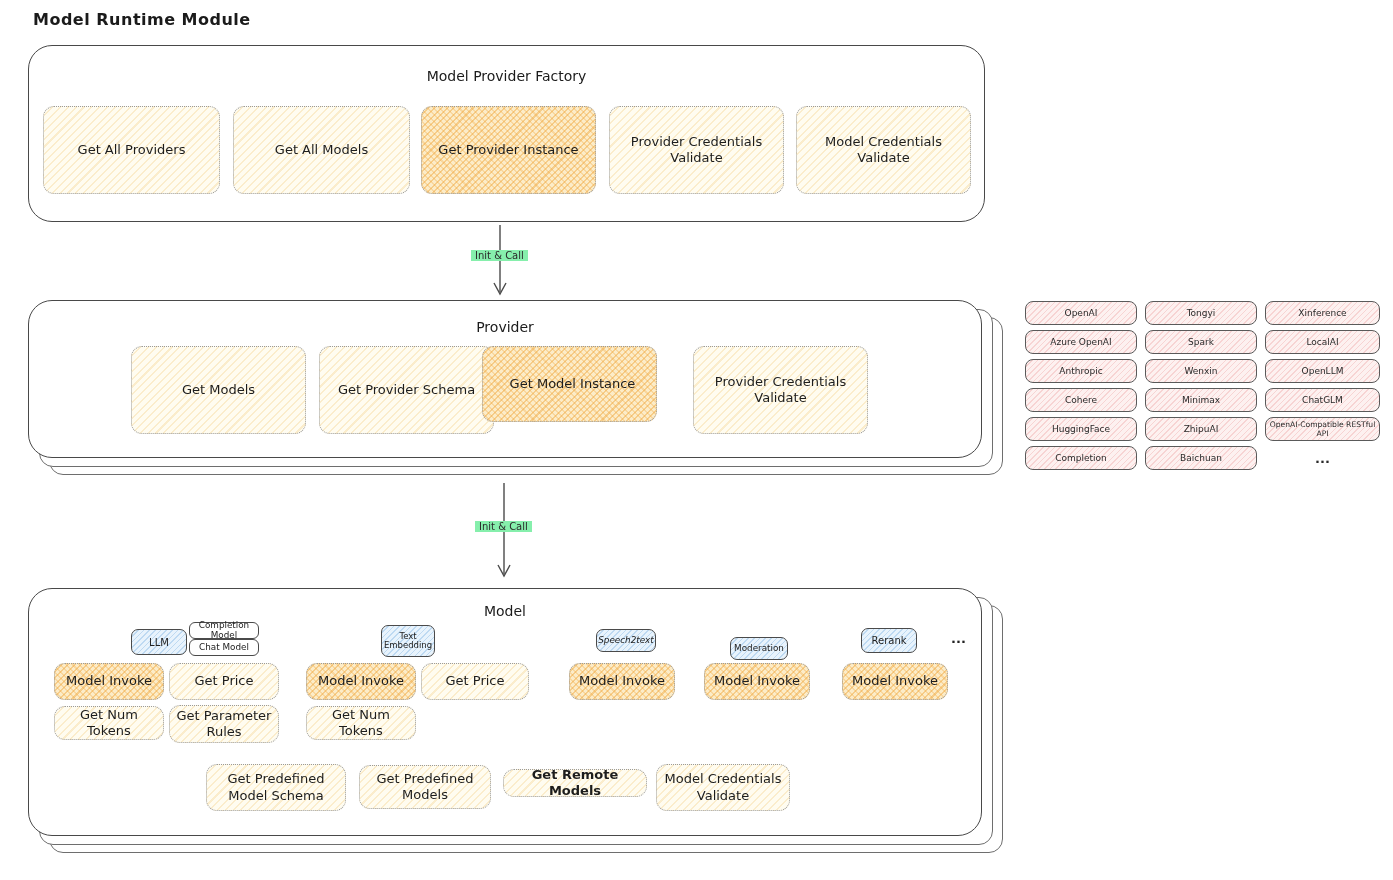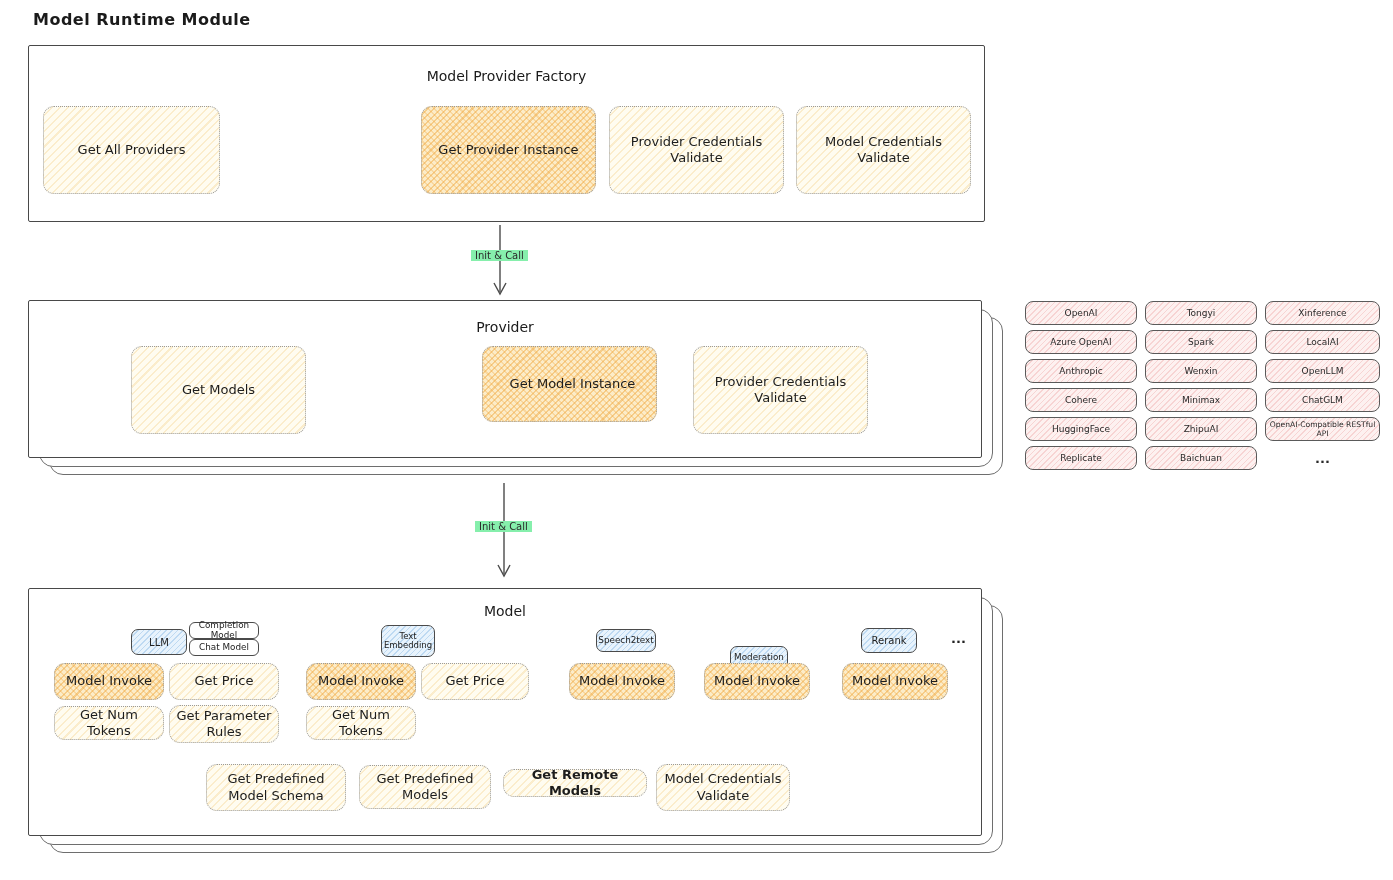--- a/index.html
+++ b/index.html
@@ -1,21 +1,21 @@
 <!DOCTYPE html>
 <html><head>
 <meta charset="utf-8">
 <style>
   html,body{margin:0;padding:0;background:#ffffff;}
   .canvas{position:relative;width:1393px;height:880px;background:#ffffff;overflow:hidden;
           font-family:"DejaVu Sans", sans-serif;color:#1d1d1d;}
 
   .page-title{position:absolute;left:33px;top:10px;font-size:16px;font-weight:bold;color:#1b1b1b;letter-spacing:.5px;}
 
-  .container{position:absolute;border:1.6px solid #494949;border-radius:2px;background:#ffffff;}
+  .container{position:absolute;border:1.6px solid #494949;border-radius:24px;background:#ffffff;}
   .stack{position:absolute;border:1.4px solid #6e6e6e;border-radius:14px;background:#ffffff;}
   .container-title{position:absolute;left:0;right:0;text-align:center;font-size:14px;color:#1b1b1b;}
 
   .node{position:absolute;display:flex;align-items:center;justify-content:center;text-align:center;
         border-radius:11px;font-size:13px;line-height:1.25;color:#1d1d1d;padding:2px 6px;box-sizing:border-box;}
   .yellow{border:1.4px dotted #9a9a9a;background-color:#fffcf0;
           background-image:repeating-linear-gradient(135deg, rgba(242,201,118,.30) 0 1.5px, transparent 1.5px 5.5px);}
   .yellow.hl{background-color:#fcecc8;
           background-image:repeating-linear-gradient(135deg, rgba(240,166,60,.45) 0 1.5px, transparent 1.5px 4.5px),
                            repeating-linear-gradient(45deg, rgba(240,166,60,.30) 0 1.5px, transparent 1.5px 4.5px);}
@@ -43,78 +43,80 @@
 </head>
 <body>
 
 <div class="canvas">
 
   <div class="page-title">Model Runtime Module</div>
 
   <div class="container" style="left:28px;top:45px;width:955px;height:175px;">
     <div class="container-title" style="top:22px;">Model Provider Factory</div>
     <div class="node yellow" style="left:14px;top:60px;width:177px;height:88px;">Get All Providers</div>
+    <div class="node yellow" style="left:204px;top:60px;width:177px;height:88px;">Get All Models</div>
     <div class="node yellow hl" style="left:392px;top:60px;width:175px;height:88px;">Get Provider Instance</div>
     <div class="node yellow" style="left:580px;top:60px;width:175px;height:88px;">Provider Credentials Validate</div>
     <div class="node yellow" style="left:767px;top:60px;width:175px;height:88px;">Model Credentials Validate</div>
   </div>
 
   <svg class="arrow" style="left:491px;top:224px;" width="18" height="74" viewBox="0 0 18 74">
     <line x1="9" y1="1" x2="9" y2="68" stroke="#4a4a4a" stroke-width="1.4" fill="none"></line>
     <polyline points="3,59 9,70 15,59" stroke="#4a4a4a" stroke-width="1.4" fill="none"></polyline>
   </svg>
   <span class="arrow-label" style="left:471px;top:250px;">Init &amp; Call</span>
 
   <div class="stack" style="left:49px;top:317px;width:952px;height:156px;"></div>
   <div class="stack" style="left:39px;top:309px;width:952px;height:156px;"></div>
   <div class="container" style="left:28px;top:300px;width:952px;height:156px;">
     <div class="container-title" style="top:18px;">Provider</div>
     <div class="node yellow" style="left:102px;top:45px;width:175px;height:88px;">Get Models</div>
+    <div class="node yellow" style="left:290px;top:45px;width:175px;height:88px;">Get Provider Schema</div>
     <div class="node yellow hl" style="left:453px;top:45px;width:175px;height:76px;padding-left:12px;">Get Model Instance</div>
     <div class="node yellow" style="left:664px;top:45px;width:175px;height:88px;">Provider Credentials Validate</div>
   </div>
 
   <div class="pink-grid">
     <div class="cell">OpenAI</div>
     <div class="cell">Tongyi</div>
     <div class="cell">Xinference</div>
     <div class="cell">Azure OpenAI</div>
     <div class="cell">Spark</div>
     <div class="cell">LocalAI</div>
     <div class="cell">Anthropic</div>
     <div class="cell">Wenxin</div>
     <div class="cell">OpenLLM</div>
     <div class="cell">Cohere</div>
     <div class="cell">Minimax</div>
     <div class="cell">ChatGLM</div>
     <div class="cell">HuggingFace</div>
     <div class="cell">ZhipuAI</div>
     <div class="cell small">OpenAI-Compatible RESTful API</div>
-    <div class="cell">Replicate</div>
+    <div class="cell">Completion</div>
     <div class="cell">Baichuan</div>
     <div class="cell plain">...</div>
   </div>
 
   <svg class="arrow" style="left:495px;top:482px;" width="18" height="98" viewBox="0 0 18 98">
     <line x1="9" y1="1" x2="9" y2="92" stroke="#4a4a4a" stroke-width="1.4" fill="none"></line>
     <polyline points="3,83 9,94 15,83" stroke="#4a4a4a" stroke-width="1.4" fill="none"></polyline>
   </svg>
   <span class="arrow-label" style="left:475px;top:521px;">Init &amp; Call</span>
 
   <div class="stack" style="left:49px;top:605px;width:952px;height:246px;"></div>
   <div class="stack" style="left:39px;top:597px;width:952px;height:246px;"></div>
   <div class="container" style="left:28px;top:588px;width:952px;height:246px;">
     <div class="container-title" style="top:14px;">Model</div>
 
     <div class="tab blue" style="left:102px;top:40px;width:54px;height:24px;">LLM</div>
     <div class="tab white" style="left:160px;top:33px;width:68px;height:15px;">Completion Model</div>
     <div class="tab white" style="left:160px;top:50px;width:68px;height:15px;">Chat Model</div>
     <div class="tab blue two-line" style="left:352px;top:36px;width:54px;height:32px;padding:0 4px;box-sizing:border-box;white-space:normal;">Text Embedding</div>
-    <div class="tab blue" style="left:567px;top:40px;width:58px;height:21px;font-size:8.8px;">Speech2text</div>
-    <div class="tab blue" style="left:701px;top:57px;width:56px;height:21px;font-size:8.8px;">Moderation</div>
+    <div class="tab blue" style="left:567px;top:40px;width:58px;height:21px;font-size:8.8px;font-style:italic;">Speech2text</div>
+    <div class="tab blue" style="left:701px;top:48px;width:56px;height:21px;font-size:8.8px;">Moderation</div>
     <div class="tab blue" style="left:832px;top:39px;width:54px;height:23px;">Rerank</div>
     <div class="ellipsis" style="left:922px;top:42px;">...</div>
 
     <div class="node yellow hl" style="left:25px;top:74px;width:110px;height:37px;">Model Invoke</div>
     <div class="node yellow" style="left:140px;top:74px;width:110px;height:37px;">Get Price</div>
     <div class="node yellow hl" style="left:277px;top:74px;width:110px;height:37px;">Model Invoke</div>
     <div class="node yellow" style="left:392px;top:74px;width:108px;height:37px;">Get Price</div>
     <div class="node yellow hl" style="left:540px;top:74px;width:106px;height:37px;">Model Invoke</div>
     <div class="node yellow hl" style="left:675px;top:74px;width:106px;height:37px;">Model Invoke</div>
     <div class="node yellow hl" style="left:813px;top:74px;width:106px;height:37px;">Model Invoke</div>

